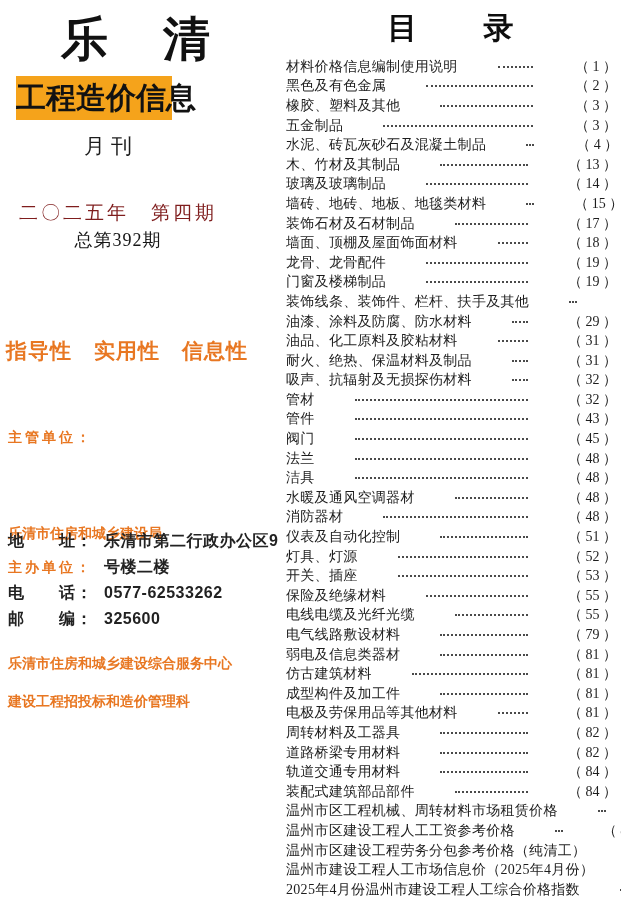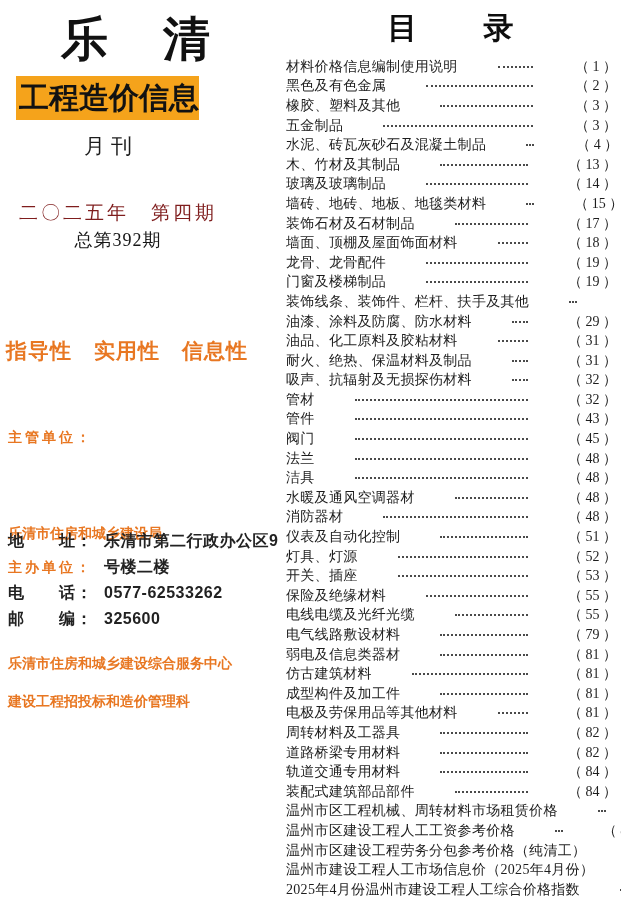--- a/index.html
+++ b/index.html
@@ -16,23 +16,23 @@
   }
   
   .masthead-title {
     position: absolute; left: 14px; top: 8px; width: 200px;
     text-align: right;
     font-family: "Liberation Sans", sans-serif;
     font-weight: 900; font-size: 47px; letter-spacing: 4px;
     color: #111;
   }
   .masthead-strip {
-    position: absolute; left: 16px; top: 76px; width: 183px; height: 44px;
+    position: absolute; left: 16px; top: 76px; width: 156px; height: 44px;
     background: var(--accent-bg, #F5A31B);
-    display: flex; align-items: center; justify-content: flex-end;
+    display: flex; align-items: center; justify-content: flex-start;
   }
   .masthead-strip .sub {
     font-family: "Liberation Sans", sans-serif;
     font-weight: 900; font-size: 30px; letter-spacing: 0px;
     color: #121212; white-space: nowrap;
   }
   .masthead-freq {
     position: absolute; left: 16px; top: 132px; width: 190px;
     text-align: center; font-size: 21px; letter-spacing: 6px;
     font-family: "Liberation Sans", sans-serif; color: #1c1c1c;

